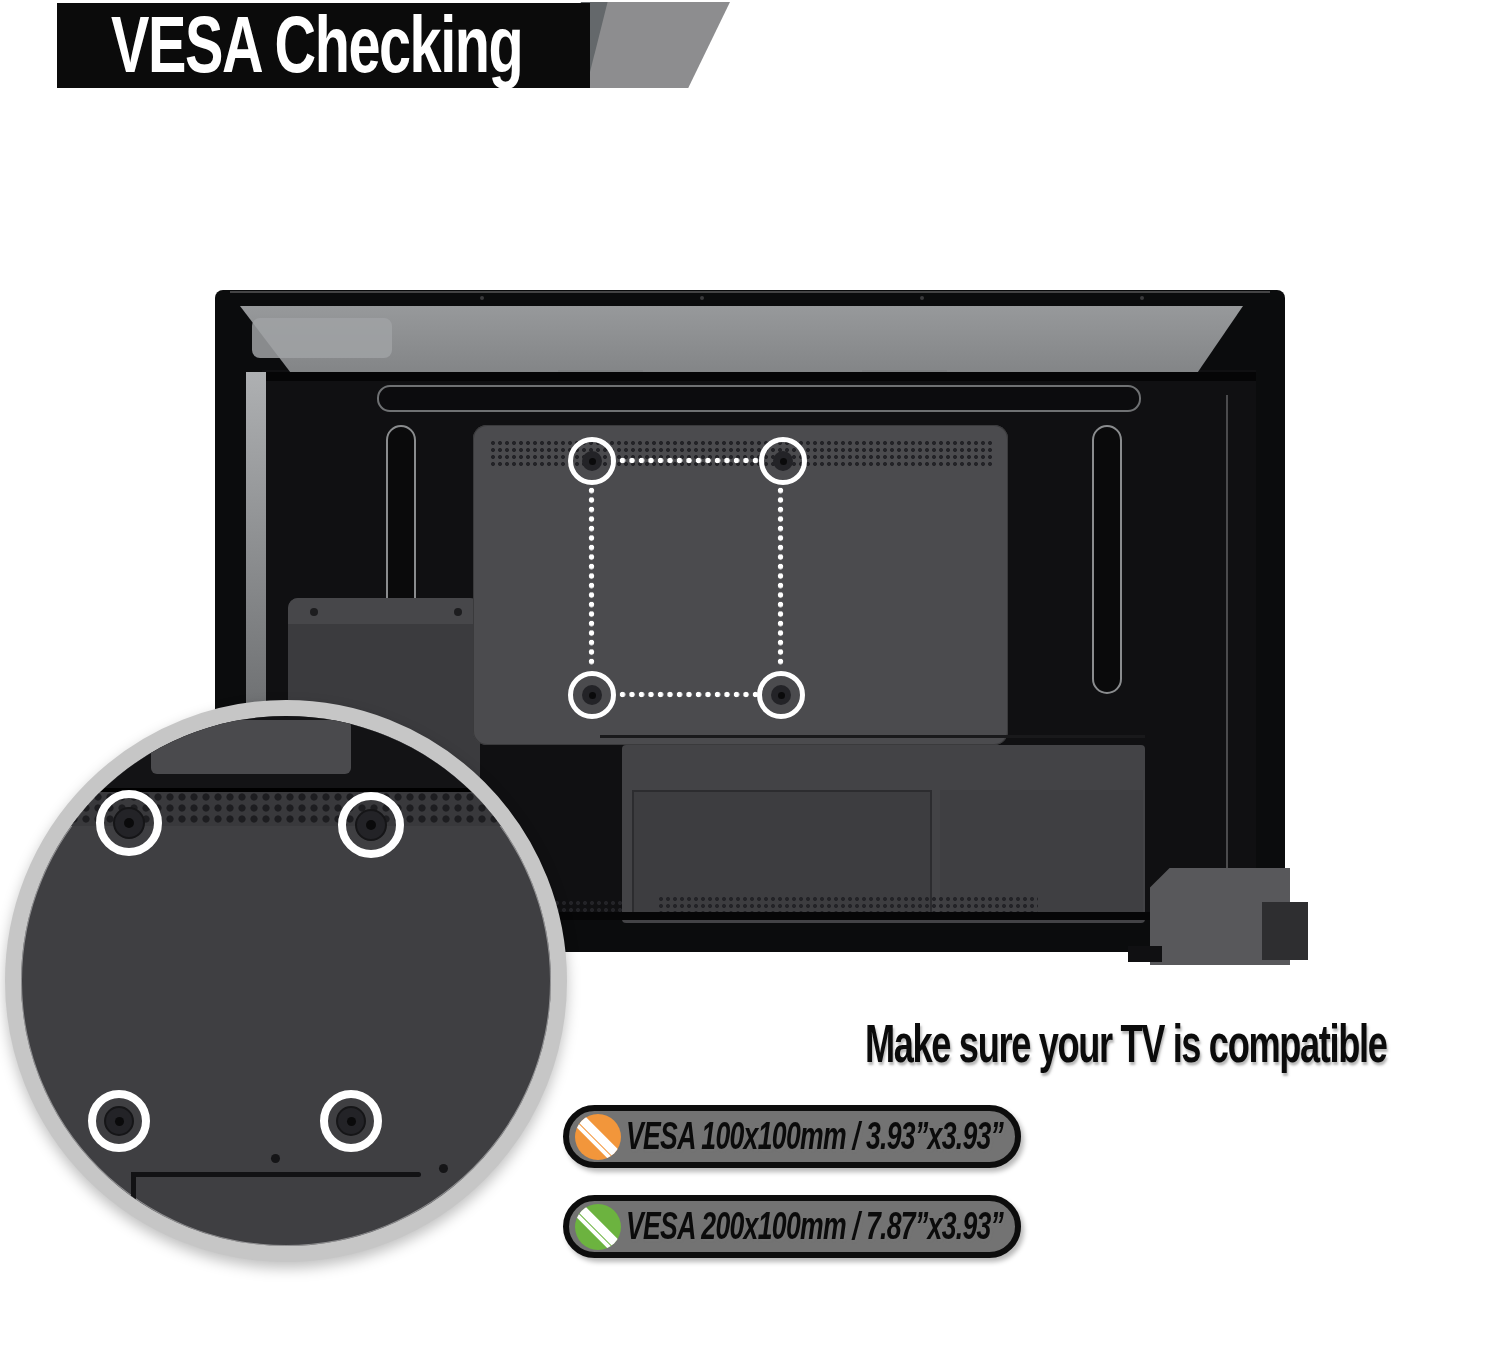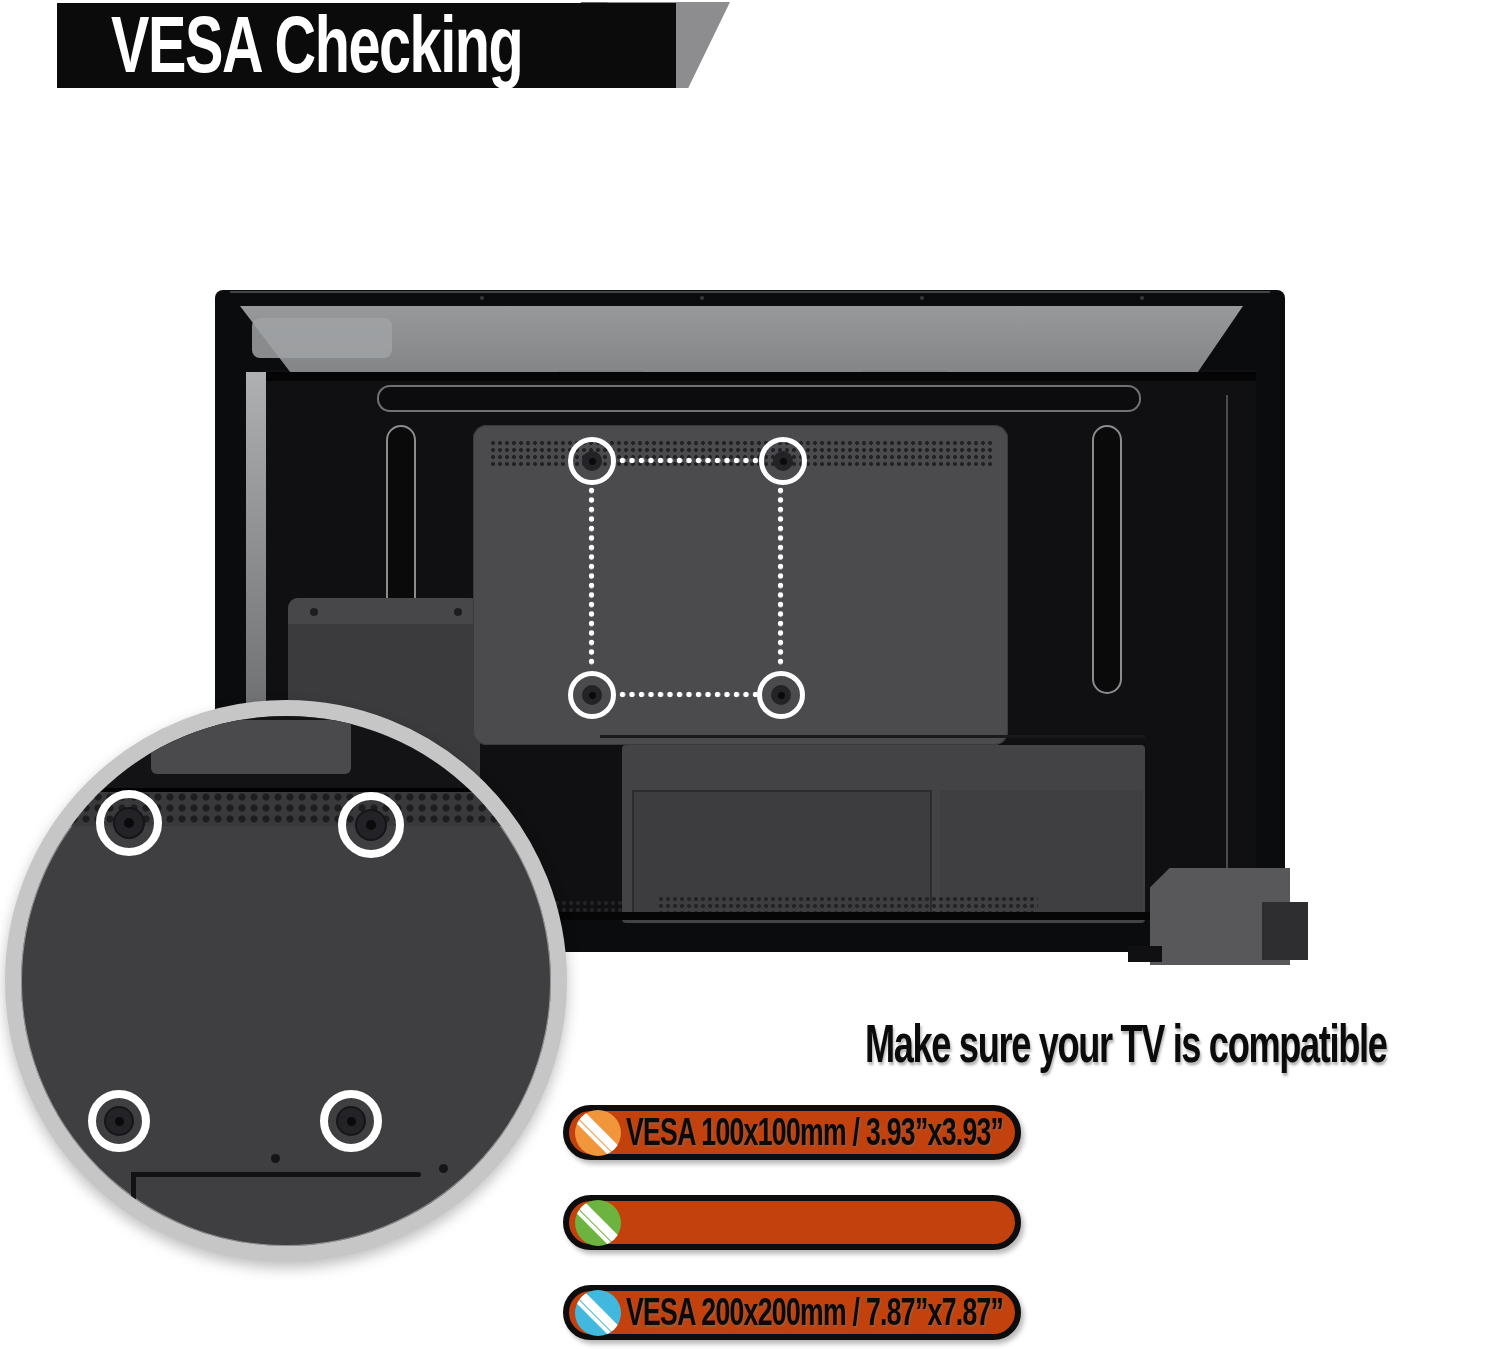--- a/index.html
+++ b/index.html
@@ -2,21 +2,21 @@
 <html><head>
 <meta charset="utf-8">
 <style>
   html,body{margin:0;padding:0;background:#fff;}
   .canvas{position:relative;width:1500px;height:1349px;background:#fff;overflow:hidden;
           font-family:"Liberation Sans", sans-serif;color:#0b0b0b;}
   .abs{position:absolute;}
   .cond{display:inline-block;transform:scaleX(0.70);transform-origin:0 50%;white-space:pre;}
   .soft{text-shadow:2px 3px 3px rgba(110,110,110,.5);}
   
-  .banner-black{left:57px;top:3px;width:619px;height:85px;background:#0b0b0b;}
+  .banner-black{left:57px;top:3px;width:533px;height:85px;background:#0b0b0b;}
   .banner-title{position:absolute;left:54px;top:0;height:85px;line-height:83px;
                 font-size:80px;font-weight:700;color:#fff;letter-spacing:-2px;}
   .para-dark{left:556px;top:2px;width:96px;height:86px;background:#64686b;
              clip-path:polygon(26% 0,100% 0,74% 100%,0 100%);}
   .para-light{left:586px;top:2px;width:144px;height:86px;background:#8d8d8f;
               clip-path:polygon(15% 0,100% 0,71% 100%,0 100%);}
   .subtitle{left:90px;top:99px;font-size:54px;font-weight:700;letter-spacing:-2px;line-height:55px;}
   
   .vents{background-image:radial-gradient(circle at 3px 3px,#232327 1.7px,rgba(0,0,0,0) 2.3px);
          background-size:7px 7px;}
@@ -28,23 +28,23 @@
           background-size:9px 9.5px;background-repeat:repeat-y;}
   .wring{border:5px solid #fff;border-radius:50%;display:flex;align-items:center;justify-content:center;}
   .screw{background:#232327;border-radius:50%;display:flex;align-items:center;justify-content:center;}
   .screw-hole{background:#0a0a0b;border-radius:50%;}
   
   .mag{left:5px;top:700px;width:562px;height:562px;border-radius:50%;
        border:16px solid #c6c6c6;box-sizing:border-box;background:#3f3f42;overflow:hidden;
        box-shadow:0 6px 14px rgba(0,0,0,.25), inset 0 0 0 1px #8f8f91;}
   
   .compat-heading{left:865px;top:1012px;font-size:54px;font-weight:700;letter-spacing:-2px;}
-  .badge{height:55px;background:#c2410c;border:6px solid #0d0d0d;border-radius:34px;
+  .badge{height:63px;background:#737373;border:6px solid #0d0d0d;border-radius:34px;
          box-sizing:border-box;display:flex;align-items:center;padding-left:6px;
-         box-shadow:3px 4px 5px rgba(0,0,0,.28);}
+         box-shadow:3px 4px 5px rgba(0,0,0,.28);font-style:italic;}
   .bicon{position:relative;width:46px;height:46px;border-radius:50%;overflow:hidden;flex:0 0 auto;}
   .stripe{position:absolute;left:-8px;top:18px;width:64px;height:9px;background:#fff;transform:rotate(45deg);}
   .stripe2{position:absolute;left:-8px;top:31px;width:64px;height:4px;background:#fff;transform:rotate(45deg);}
   .blabel{font-size:38px;font-weight:700;letter-spacing:-1px;margin-left:5px;
           text-shadow:2px 2px 2px rgba(120,120,120,.45);}
 </style>
 </head>
 <body>
 
 <div class="canvas">
@@ -169,23 +169,17 @@
         <span class="stripe"></span>
         <span class="stripe2"></span>
       </span>
     <span class="blabel"><span class="cond">VESA 100x100mm / 3.93”x3.93”</span></span>
   </div>
   <div class="abs badge" style="left:563px;top:1195px;width:458px;">
     <span class="bicon" style="background: rgb(108, 179, 63);">
         <span class="stripe"></span>
         <span class="stripe2"></span>
       </span>
-  </div>
-  <div class="abs badge" style="left:563px;top:1285px;width:458px;">
-    <span class="bicon" style="background: rgb(65, 185, 222);">
-        <span class="stripe"></span>
-        <span class="stripe2"></span>
-      </span>
-    <span class="blabel"><span class="cond">VESA 200x200mm / 7.87”x7.87”</span></span>
+    <span class="blabel"><span class="cond">VESA 200x100mm / 7.87”x3.93”</span></span>
   </div>
 
 
 </div>
 
 </body></html>

